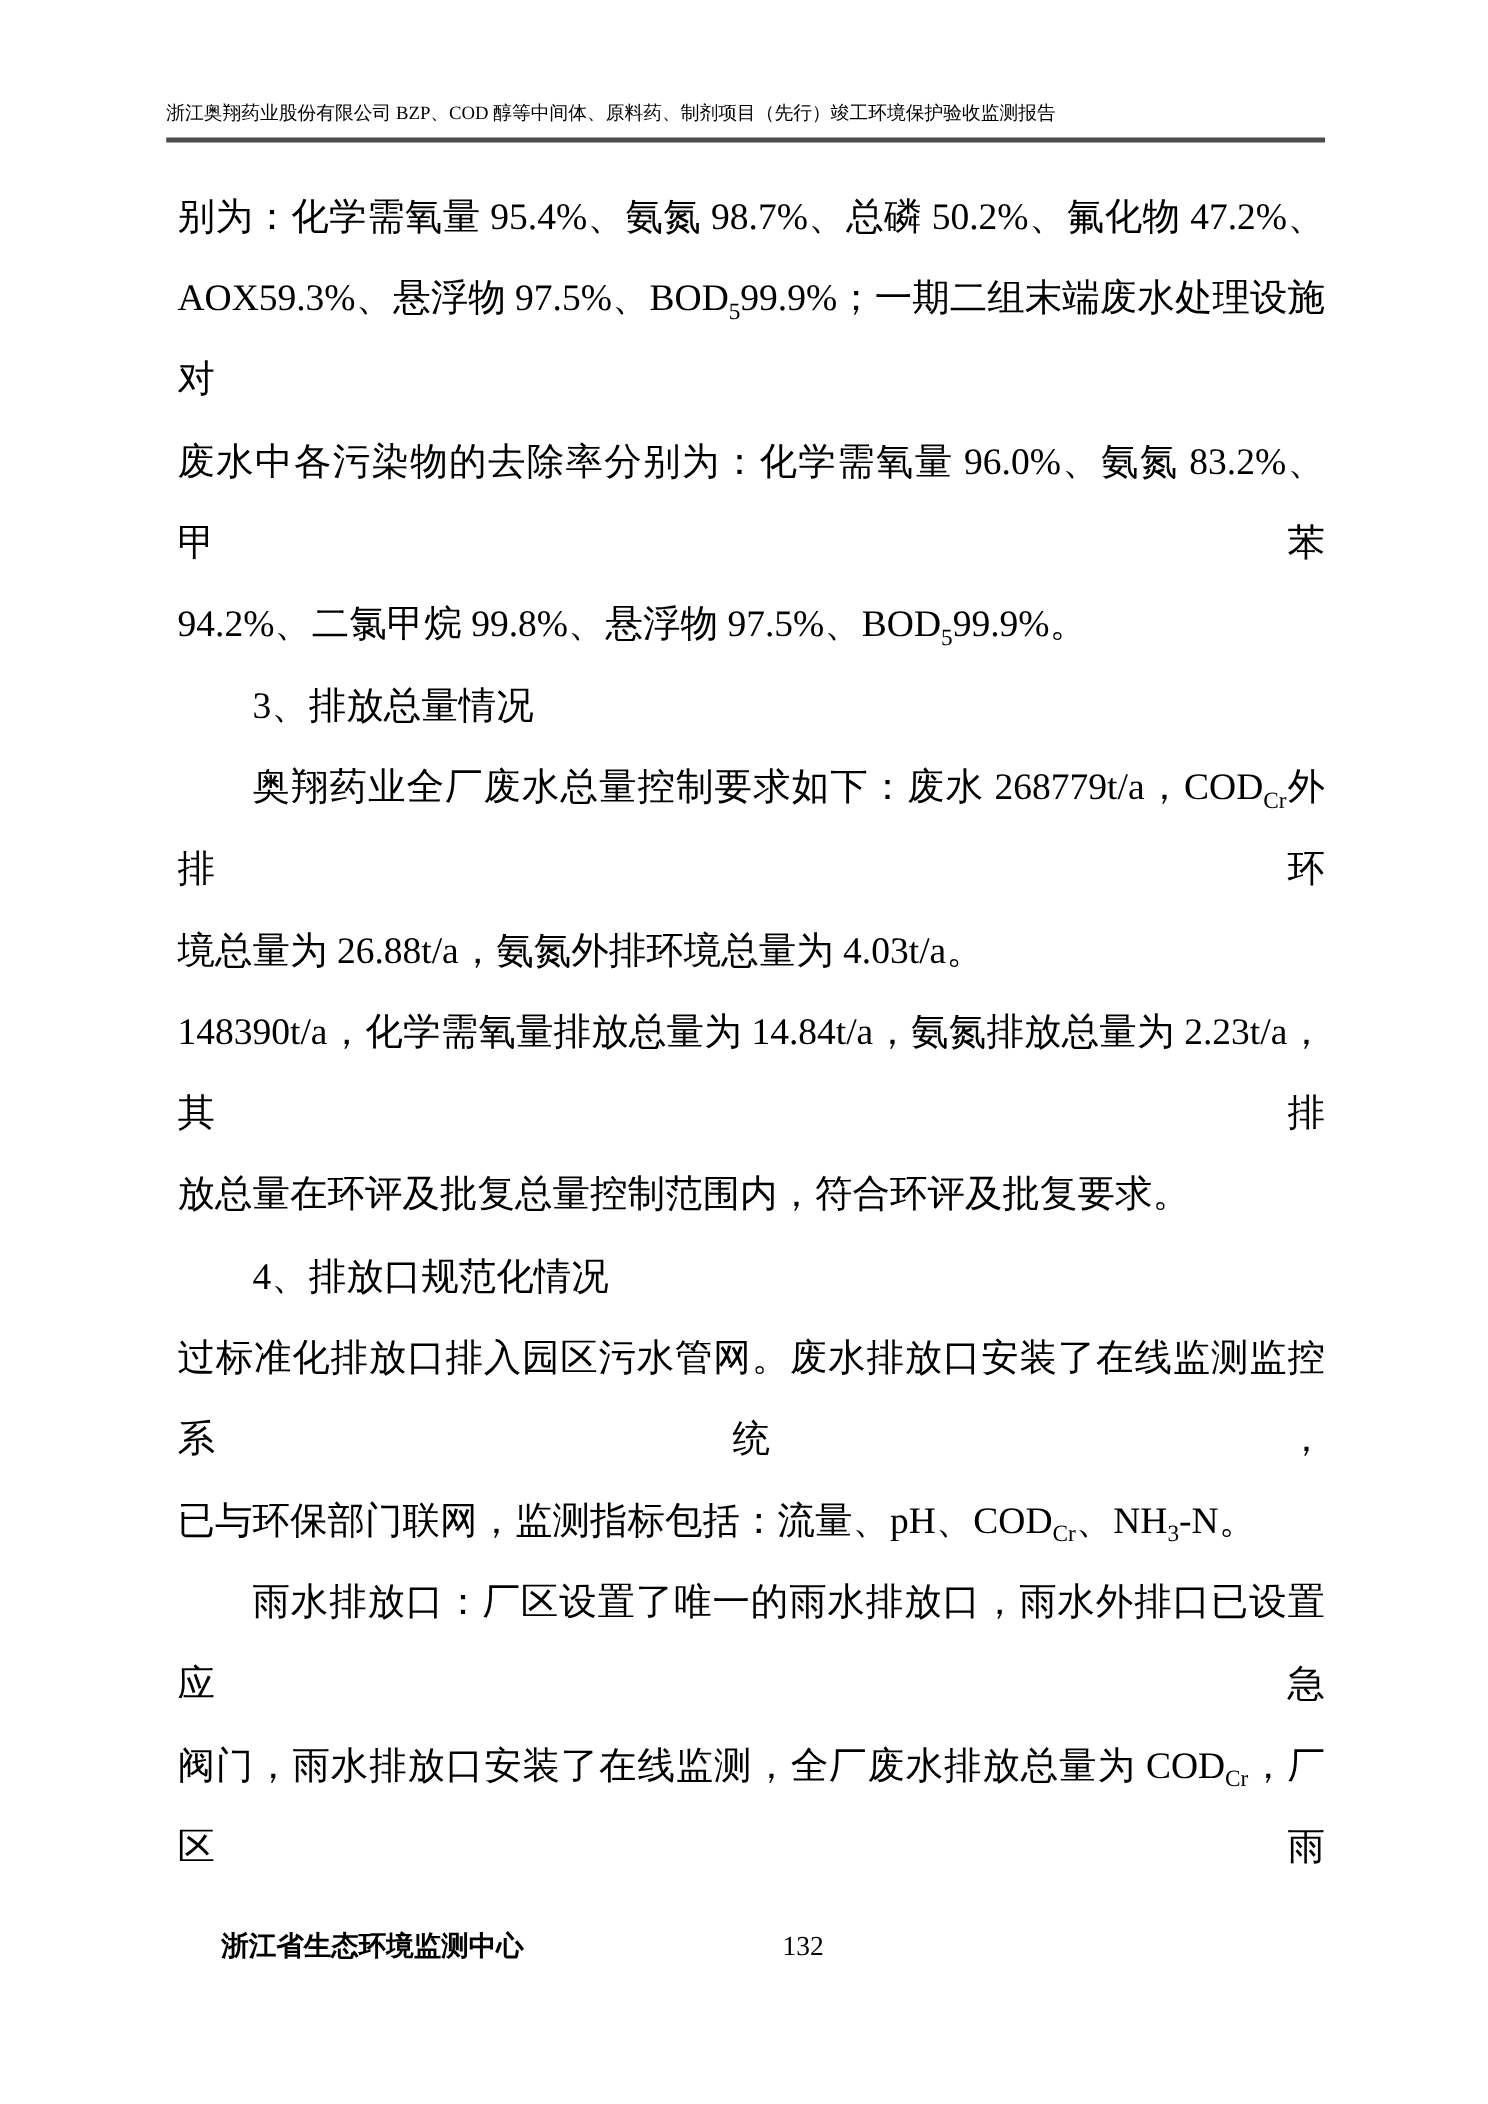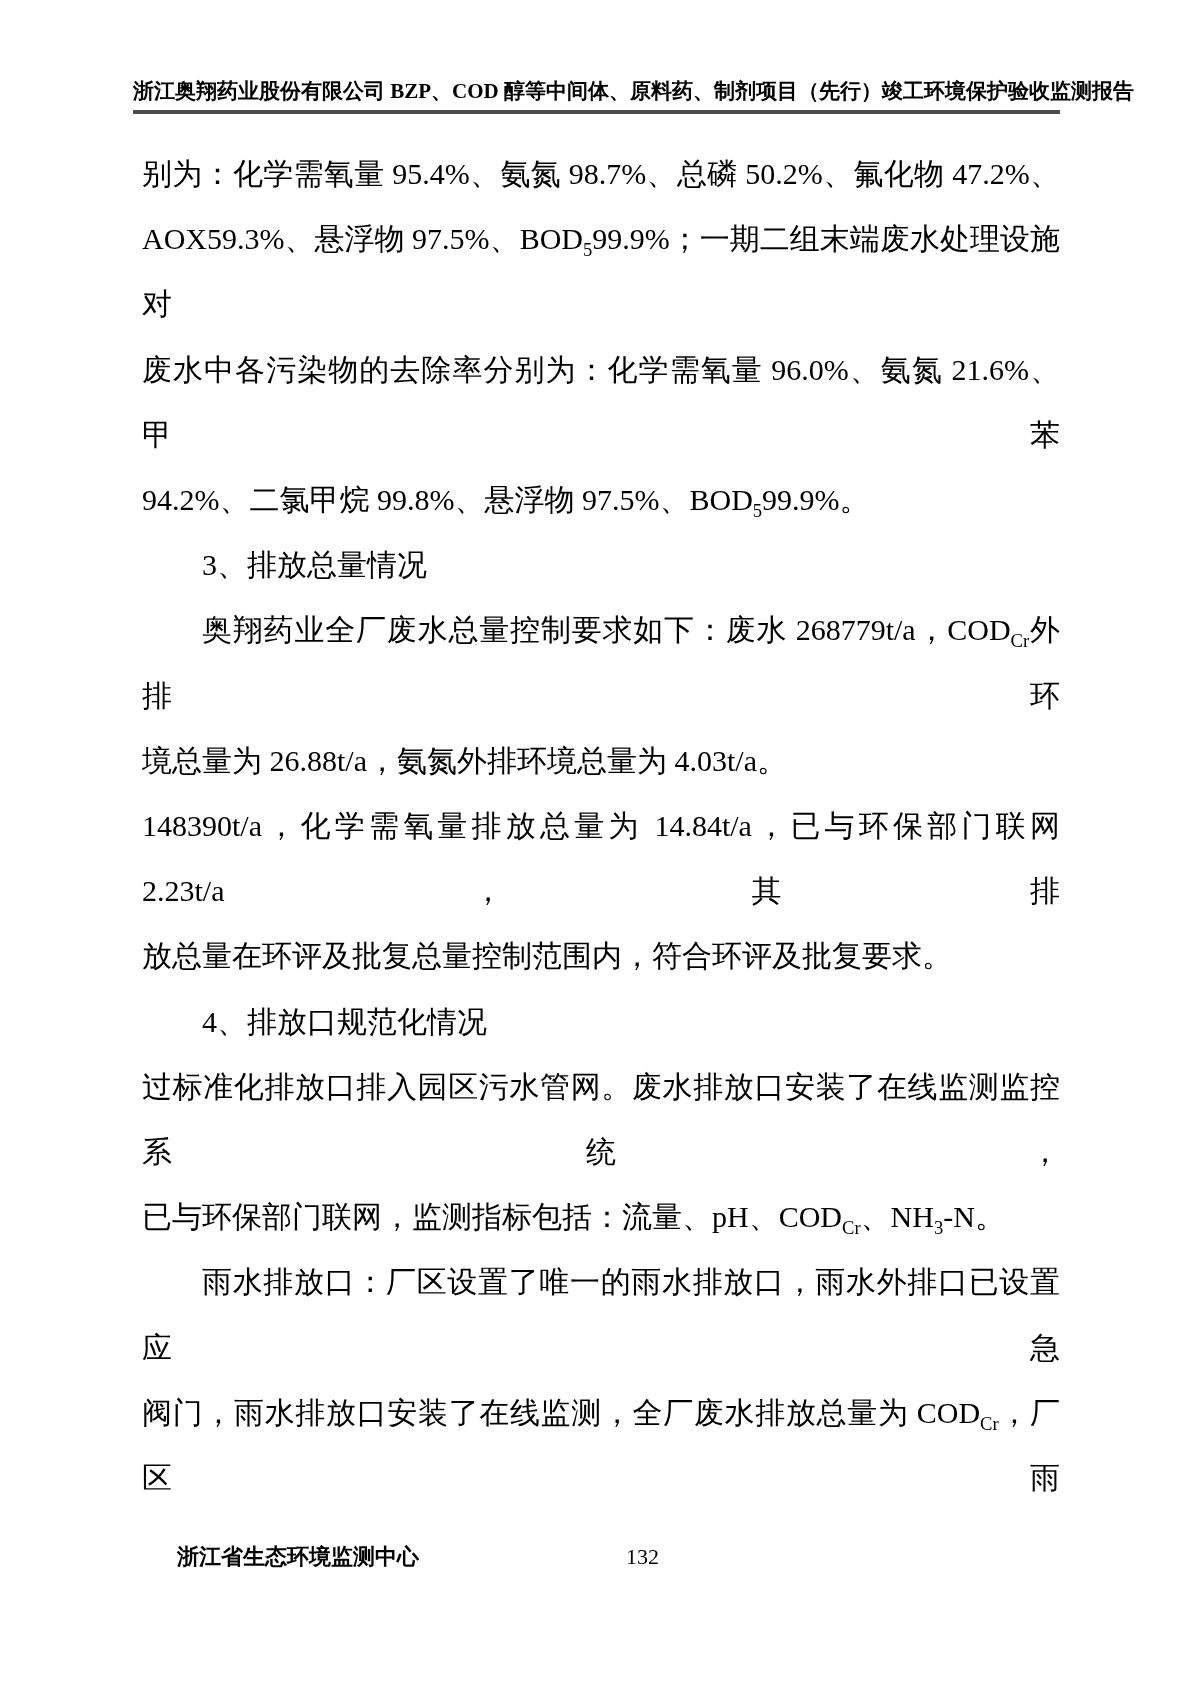--- a/index.html
+++ b/index.html
@@ -12,25 +12,24 @@
     font-family: "Liberation Serif", "DejaVu Serif", serif;
     color: #000000;
   }
   .page-header {
     position: absolute;
     left: 133px;
     width: 927px;
     top: 78px;
   }
   .page-header .header-title {
-    font-size: 21px;
+    font-size: 15px;
     line-height: 27px;
     text-align: left;
     white-space: nowrap;
-    font-weight: bold;
   }
   .header-rule {
     margin-top: 5px;
     height: 4px;
     background: #4d4d4d;
   }
   .content {
     position: absolute;
     left: 142px;
     top: 141px;
@@ -74,26 +73,26 @@
 <body>
 
 <div class="page-header">
   <div class="header-title">浙江奥翔药业股份有限公司 BZP、COD 醇等中间体、原料药、制剂项目（先行）竣工环境保护验收监测报告</div>
   <div class="header-rule"></div>
 </div>
 
 <div class="content">
     <div class="line justify"><span>别为：化学需氧量 95.4%、氨氮 98.7%、总磷 50.2%、氟化物 47.2%、</span></div>
     <div class="line justify"><span>AOX59.3%、悬浮物 97.5%、BOD</span><sub>5</sub><span>99.9%；一期二组末端废水处理设施对</span></div>
-    <div class="line justify"><span>废水中各污染物的去除率分别为：化学需氧量 96.0%、氨氮 21.6%、甲苯</span></div>
+    <div class="line justify"><span>废水中各污染物的去除率分别为：化学需氧量 96.0%、氨氮 83.2%、甲苯</span></div>
     <div class="line"><span>94.2%、二氯甲烷 99.8%、悬浮物 97.5%、BOD</span><sub>5</sub><span>99.9%。</span></div>
     <div class="line indent"><span class="bold">3、排放总量情况</span></div>
     <div class="line indent justify"><span>奥翔药业全厂废水总量控制要求如下：废水 268779t/a，COD</span><sub>Cr</sub><span>外排环</span></div>
     <div class="line"><span>境总量为 26.88t/a，氨氮外排环境总量为 4.03t/a。</span></div>
-    <div class="line justify"><span>148390t/a，化学需氧量排放总量为 14.84t/a，已与环保部门联网 2.23t/a，其排</span></div>
+    <div class="line justify"><span>148390t/a，化学需氧量排放总量为 14.84t/a，氨氮排放总量为 2.23t/a，其排</span></div>
     <div class="line"><span>放总量在环评及批复总量控制范围内，符合环评及批复要求。</span></div>
     <div class="line indent"><span class="bold">4、排放口规范化情况</span></div>
     <div class="line justify"><span>过标准化排放口排入园区污水管网。废水排放口安装了在线监测监控系统，</span></div>
     <div class="line"><span>已与环保部门联网，监测指标包括：流量、pH、COD</span><sub>Cr</sub><span>、NH</span><sub>3</sub><span>-N。</span></div>
     <div class="line indent justify"><span class="bold">雨水排放口：</span><span>厂区设置了唯一的雨水排放口，雨水外排口已设置应急</span></div>
     <div class="line justify"><span>阀门，雨水排放口安装了在线监测，全厂废水排放总量为 COD</span><sub>Cr</sub><span>，厂区雨</span></div>
   </div>
 
 <div class="page-footer">
   <span class="footer-org">浙江省生态环境监测中心</span>

